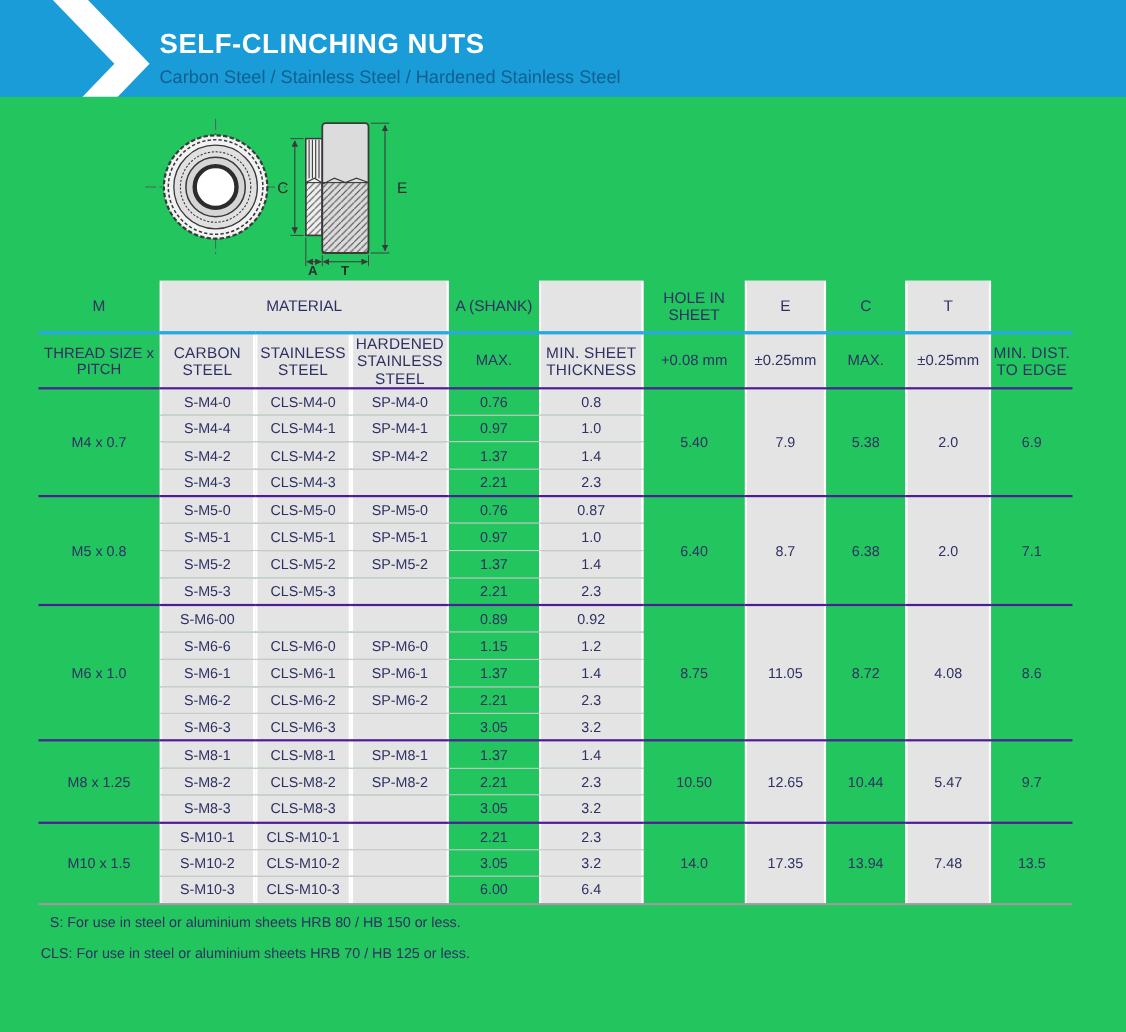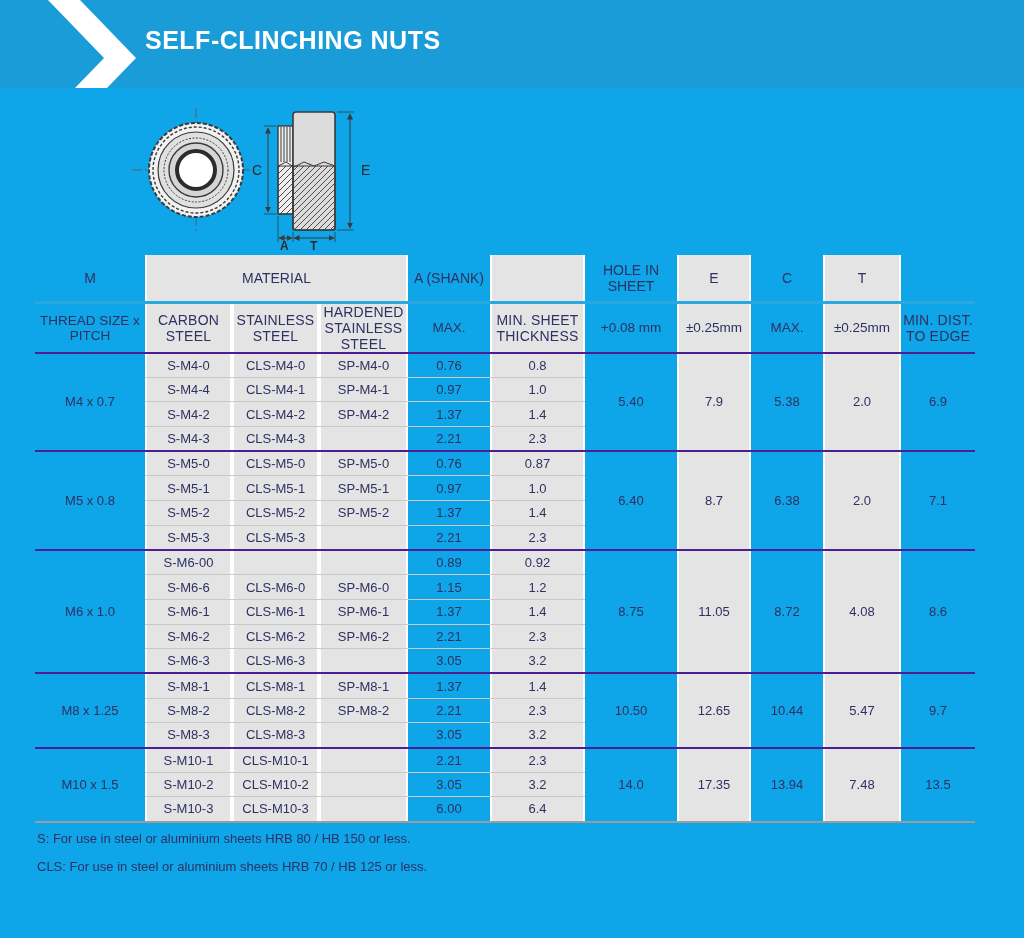--- a/index.html
+++ b/index.html
@@ -1,18 +1,18 @@
 <!DOCTYPE html>
 <html><head>
 <meta charset="utf-8">
 <style>
   * { margin:0; padding:0; box-sizing:border-box; }
   html,body { width:1024px; height:938px; background:#ffffff;
               font-family:"Liberation Sans", sans-serif; }
-  .page { position:relative; width:1024px; height:938px; overflow:hidden; background:#0ea5e9; }
+  .page { position:relative; width:1024px; height:938px; overflow:hidden; background:#22c55e; }
 
   
   .banner { position:relative; width:1024px; height:88px; background:#1a9cd8; overflow:hidden; }
   .banner .chevron-svg { position:absolute; left:0; top:0; }
   .banner .titles { position:absolute; left:145px; top:27px; }
   .banner h1 { color:#ffffff; font-size:25px; font-weight:bold; letter-spacing:0.5px; line-height:1.1; }
   .banner .subtitle { color:#0f5f91; font-size:16.5px; margin-top:6px; }
 
   
   .drawing { position:absolute; left:118px; top:100px; }
@@ -27,33 +27,34 @@
   .spec-table thead tr.h2 th { height:32px; font-size:13.5px; }
   .spec-table thead tr.h2 th.small { font-size:14px; letter-spacing:0.2px; }
   .spec-table tbody td { height:24.7px; font-size:13px; }
   .c-gray { background:#e4e4e4; box-shadow:inset 2px 0 0 #ffffff, inset -2px 0 0 #ffffff; }
   .spec-table tbody tr:not(.group-start) td { border-top:1px solid #c9c9c9; }
   .spec-table tbody tr.group-start td { border-top:2px solid #4c1d95; }
   .thread-cell { font-size:13.5px; }
 
   
   .notes { position:absolute; left:37px; top:831px; color:#2e3162; }
-  .notes .note { font-size:13px; margin-bottom:13px; }
+  .notes .note { font-size:13px; margin-bottom:13px;text-align:center; }
 </style>
 </head>
 <body>
 
 <div class="page">
 
   <header class="banner">
     <svg class="chevron-svg" width="160" height="88" viewBox="0 0 160 88">
       <polygon points="48,0 80,0 136,58 80,116 48,116 104,58" fill="#ffffff"></polygon>
     </svg>
     <div class="titles">
       <h1>SELF-CLINCHING NUTS</h1>
+      <div class="subtitle">Carbon Steel / Stainless Steel / Hardened Stainless Steel</div>
     </div>
   </header>
 
   <svg class="drawing" width="270" height="150" viewBox="0 0 270 150">
     <defs>
       <pattern id="hatch" patternUnits="userSpaceOnUse" width="6" height="6">
         <path d="M0,6 L6,0" stroke="#4a4a4a" stroke-width="1"></path>
       </pattern>
       <marker id="arr" markerWidth="8" markerHeight="8" refX="5.5" refY="3" orient="auto-start-reverse" markerUnits="userSpaceOnUse">
         <path d="M0,0 L6,3 L0,6 Z" fill="#3a3a3a"></path>

